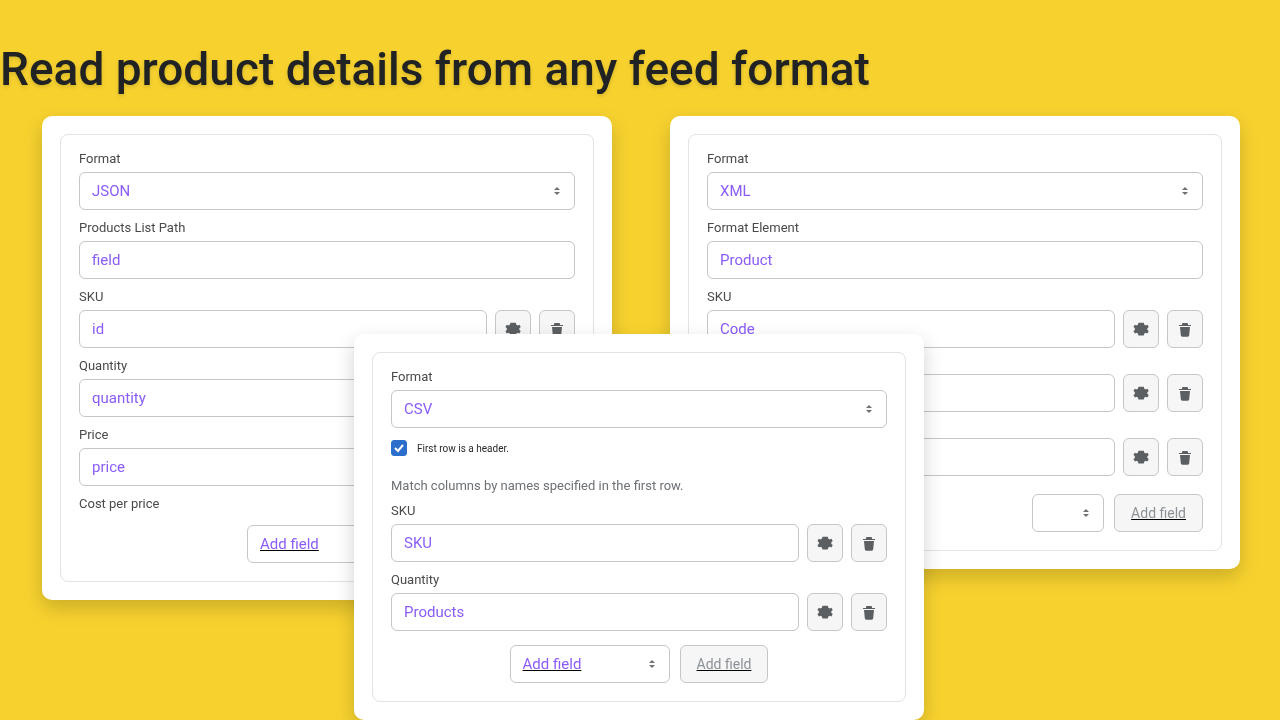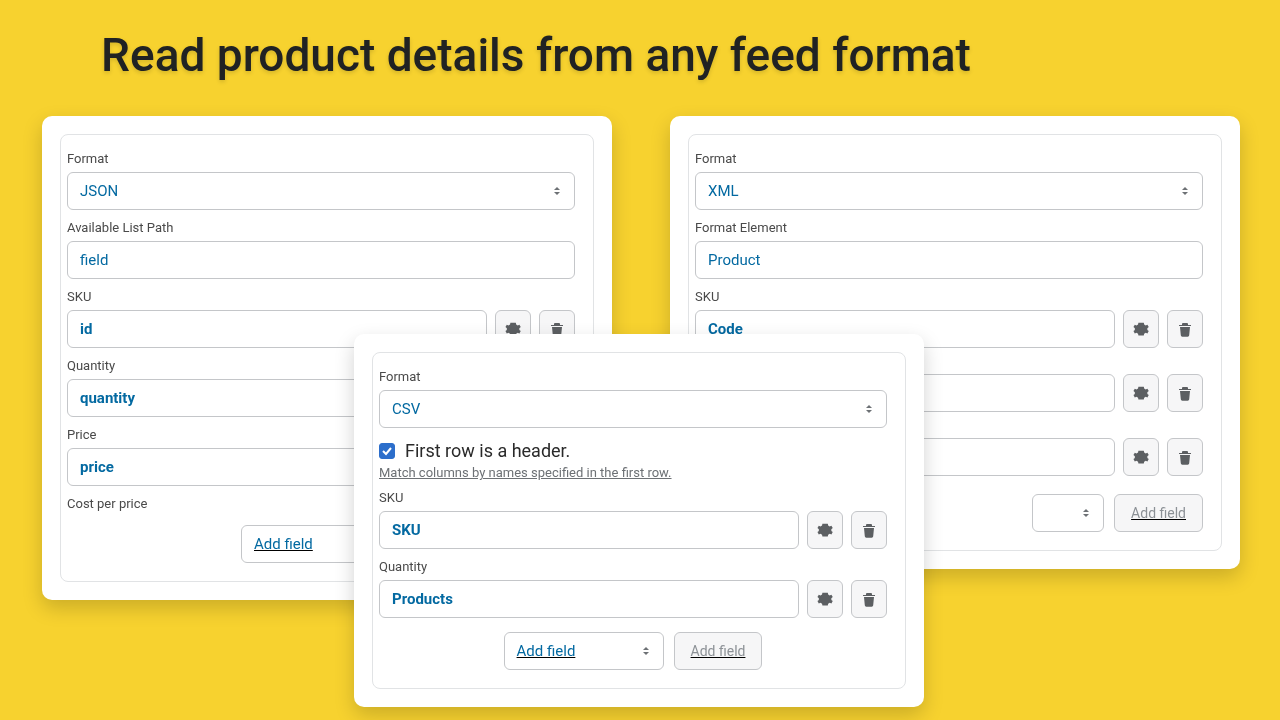--- a/index.html
+++ b/index.html
@@ -6,40 +6,39 @@
   body {
     width: 1280px;
     height: 720px;
     background: #f7d22f;
     font-family: -apple-system, BlinkMacSystemFont, "Segoe UI", Roboto, Helvetica, Arial, sans-serif;
     position: relative;
     overflow: hidden;
   }
   .headline {
     position: absolute;
-    top: 28px;
+    top: 42px;
     left: 0;
     width: 1072px;
-    text-align: center;
     font-size: 46px;
     font-weight: 500;
     color: #202223;
     text-shadow: 0 2px 4px rgba(0,0,0,0.15);
   }
   .card {
     position: absolute;
     background: #fff;
     border-radius: 10px;
     box-shadow: 0 8px 20px rgba(0,0,0,0.18);
     padding: 18px;
   }
   .panel {
     border: 1px solid #e1e3e5;
     border-radius: 8px;
-    padding: 16px 18px 18px 6px;
+    padding: 16px 18px 18px 18px;
   }
   .card-a { top: 116px; left: 42px;  width: 570px; }
   .card-b { top: 116px; left: 670px; width: 570px; }
   .card-c { top: 334px; left: 354px; width: 570px; z-index: 10; }
 
   .label {
     font-size: 13px;
     color: #4a4a4a;
     margin-bottom: 6px;
     margin-top: 10px;
@@ -47,40 +46,40 @@
   }
   .label:first-child { margin-top: 0; }
 
   .select, .input {
     width: 100%;
     height: 38px;
     border: 1px solid #c4c6c9;
     border-radius: 6px;
     padding: 0 12px;
     font-size: 15px;
-    color: #0369a1;
+    color: #8b5cf6;
     background: #fff;
     display: flex;
     align-items: center;
     position: relative;
   }
   .select { justify-content: space-between; }
   .select-caret {
     width: 8px; height: 12px;
     display:flex; flex-direction:column; justify-content:center; gap:2px;
     color:#6d7175;
   }
   .select-caret::before, .select-caret::after {
     content:""; width:0; height:0; border-left:3px solid transparent; border-right:3px solid transparent;
   }
   .select-caret::before { border-bottom:3px solid currentColor; }
   .select-caret::after  { border-top:3px solid currentColor; }
 
   .row {
-    display:flex; gap:8px; align-items:stretch;font-weight:bold;
+    display:flex; gap:8px; align-items:stretch;
   }
   .row .input { flex:1; }
   .iconbtn {
     width: 36px; height: 38px;
     border: 1px solid #c4c6c9;
     border-radius: 6px;
     background: #f6f6f7;
     display:flex; align-items:center; justify-content:center;
     color:#5c5f62;
     cursor:pointer;
@@ -101,37 +100,36 @@
     background: #f6f6f7;
     color: #8c9196;
     font-size: 14px;
     display:flex; align-items:center; justify-content:center;
     cursor:pointer;
   }
 
   .checkrow {
     display:flex; align-items:center; gap:10px;
     margin-top: 12px;
-    font-size: 18px;
+    font-size: 10px;
     color:#2a2a2a;
   }
   .checkbox {
     width:16px; height:16px;
     border:1px solid #2c6ecb;
     background:#2c6ecb;
     border-radius:3px;
     display:flex; align-items:center; justify-content:center;
     color:#fff;
   }
   .checkbox svg { width:10px; height:10px; }
   .helper {
     font-size: 13px;
     color:#6d7175;
-    margin-top: 4px;
-    text-decoration: underline;
+    margin-top: 22px;
   }
 
   
   .ghost-input {
     flex:1; height:38px;
     border:1px solid #c4c6c9; border-radius:6px; background:#fff;
   }
 </style>
 </head>
 <body>
@@ -153,21 +151,21 @@
 <div class="headline">Read product details from any feed format</div>
 
 <div class="card card-a">
   <div class="panel">
     <span class="label">Format</span>
     <div class="select">
       <span>JSON</span>
       <span class="select-caret"></span>
     </div>
 
-    <span class="label">Available List Path</span>
+    <span class="label">Products List Path</span>
     <div class="input">
       <span>field</span>
     </div>
 
     <span class="label">SKU</span>
     <div class="row">
       <div class="input">
         <span>id</span>
       </div>
       <div class="iconbtn">

